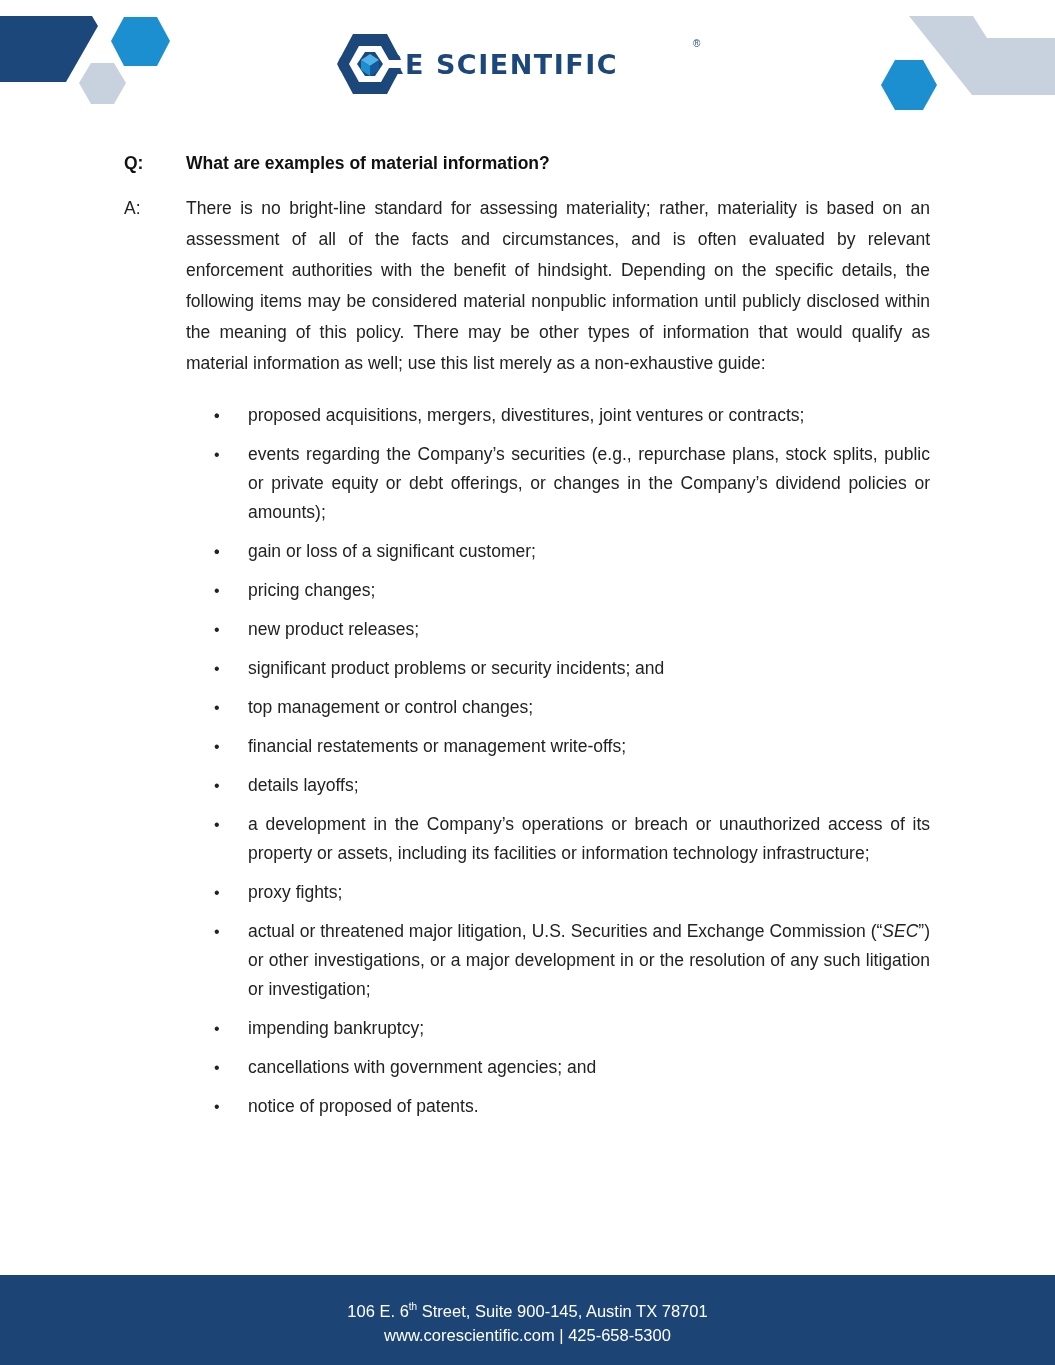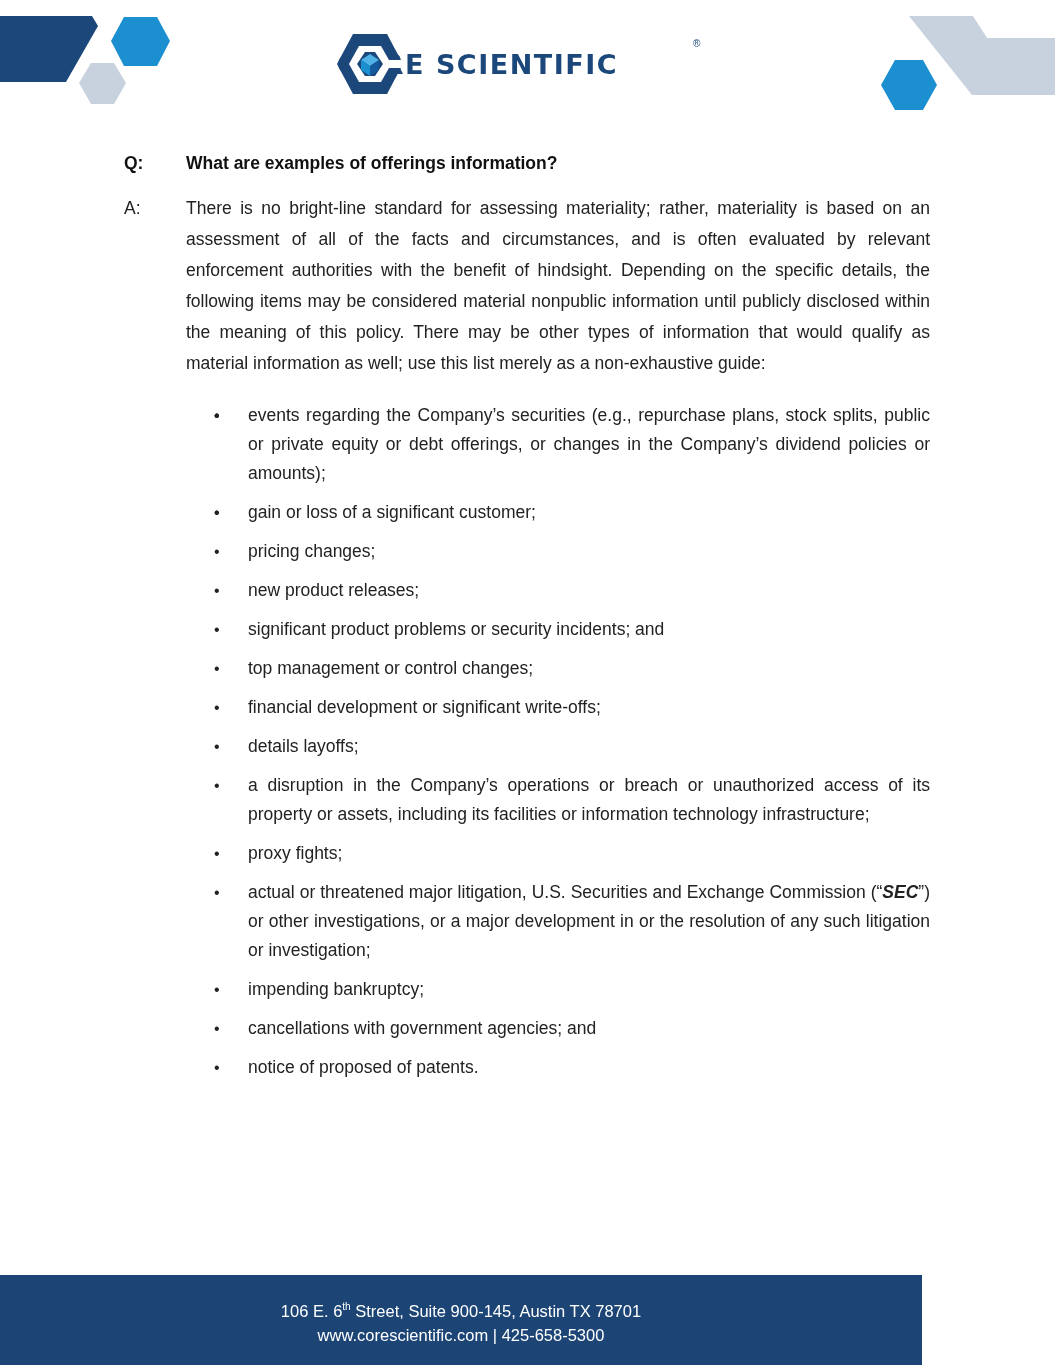--- a/index.html
+++ b/index.html
@@ -26,24 +26,24 @@
   .question { font-weight: bold; color: #111; }
   .answer { margin-top: 14px; }
   ul.items { list-style: none; margin: 22px 0 0 0; padding: 0 0 0 62px; }
   ul.items li {
     position: relative; padding-left: 62px; font-size: 17.5px; line-height: 29px;
     text-align: justify; margin-bottom: 10px;
   }
   ul.items li .bullet {
     position: absolute; left: 28px; top: 0; font-size: 16px;
   }
-  .sec { font-weight: bold; font-style: italic; }
+  .sec { font-weight: normal; font-style: italic; }
 
   .footer {
-    position: absolute; left: 0; top: 1275px; width: 922px; height: 90px;
+    position: absolute; left: 0; top: 1275px; width: 1055px; height: 90px;
     background: #1c4576; color: #ffffff; text-align: center;
     font-size: 16.5px; line-height: 24px;
   }
   .footer .inner { padding-top: 20px; }
   .footer sup { font-size: 10px; }
 </style>
 </head>
 <body>
 
 <div class="header">
@@ -68,40 +68,40 @@
 
   <svg width="180" height="115" style="left:875px;top:0;">
     <polygon points="34,16 98,16 112,38 180,38 180,95 97,95" fill="#c8d2de"></polygon>
     <polygon points="6,85 20,60 48,60 62,85 48,110 20,110" fill="#1b8fd0"></polygon>
   </svg>
 </div>
 
 <div class="content">
   <div class="qa">
     <div class="label question">Q:</div>
-    <div class="body question">What are examples of offerings information?</div>
+    <div class="body question">What are examples of material information?</div>
   </div>
   <div class="qa answer">
     <div class="label">A:</div>
     <div class="body">There is no bright-line standard for assessing materiality; rather, materiality is based on an assessment of all of the facts and circumstances, and is often evaluated by relevant enforcement authorities with the benefit of hindsight. Depending on the specific details, the following items may be considered material nonpublic information until publicly disclosed within the meaning of this policy. There may be other types of information that would qualify as material information as well; use this list merely as a non-exhaustive guide:</div>
   </div>
 
   <ul class="items">
     <li><span class="bullet">•</span></li>
-    <li><span class="bullet">•</span></li>
+    <li><span class="bullet">•</span><span>proposed acquisitions, mergers, divestitures, joint ventures or contracts;</span></li>
     <li><span class="bullet">•</span><span>events regarding the Company’s securities (e.g., repurchase plans, stock splits, public or private equity or debt offerings, or changes in the Company’s dividend policies or amounts);</span></li>
     <li><span class="bullet">•</span></li>
     <li><span class="bullet">•</span><span>gain or loss of a significant customer;</span></li>
     <li><span class="bullet">•</span><span>pricing changes;</span></li>
     <li><span class="bullet">•</span><span>new product releases;</span></li>
     <li><span class="bullet">•</span><span>significant product problems or security incidents; and</span></li>
     <li><span class="bullet">•</span><span>top management or control changes;</span></li>
-    <li><span class="bullet">•</span><span>financial development or significant write-offs;</span></li>
+    <li><span class="bullet">•</span><span>financial restatements or management write-offs;</span></li>
     <li><span class="bullet">•</span><span>details layoffs;</span></li>
-    <li><span class="bullet">•</span><span>a disruption in the Company’s operations or breach or unauthorized access of its property or assets, including its facilities or information technology infrastructure;</span></li>
+    <li><span class="bullet">•</span><span>a development in the Company’s operations or breach or unauthorized access of its property or assets, including its facilities or information technology infrastructure;</span></li>
     <li><span class="bullet">•</span><span>proxy fights;</span></li>
     <li><span class="bullet">•</span><span>actual or threatened major litigation, U.S. Securities and Exchange Commission (“</span><span class="sec">SEC</span><span>”) or other investigations, or a major development in or the resolution of any such litigation or investigation;</span></li>
     <li><span class="bullet">•</span><span>impending bankruptcy;</span></li>
     <li><span class="bullet">•</span><span>cancellations with government agencies; and</span></li>
     <li><span class="bullet">•</span><span>notice of proposed of patents.</span></li>
   </ul>
 </div>
 
 <div class="footer">
   <div class="inner">

